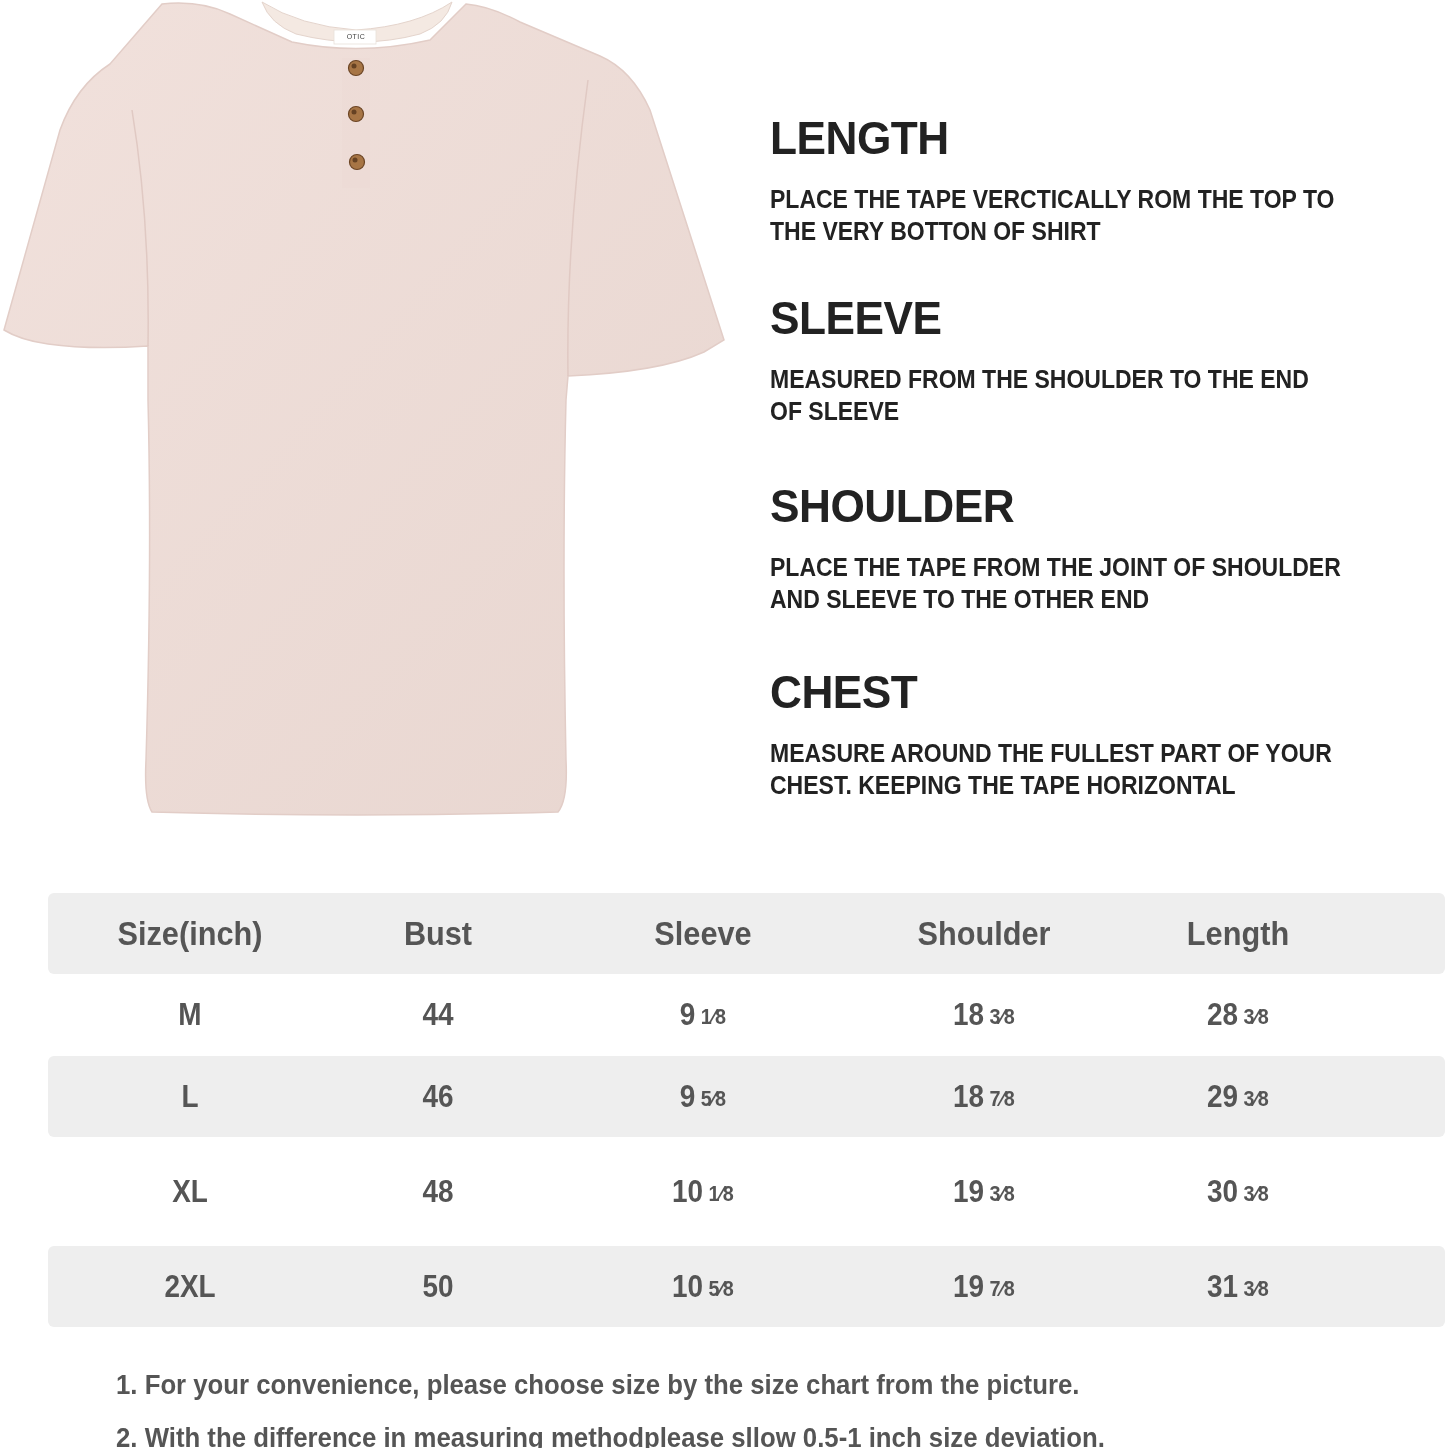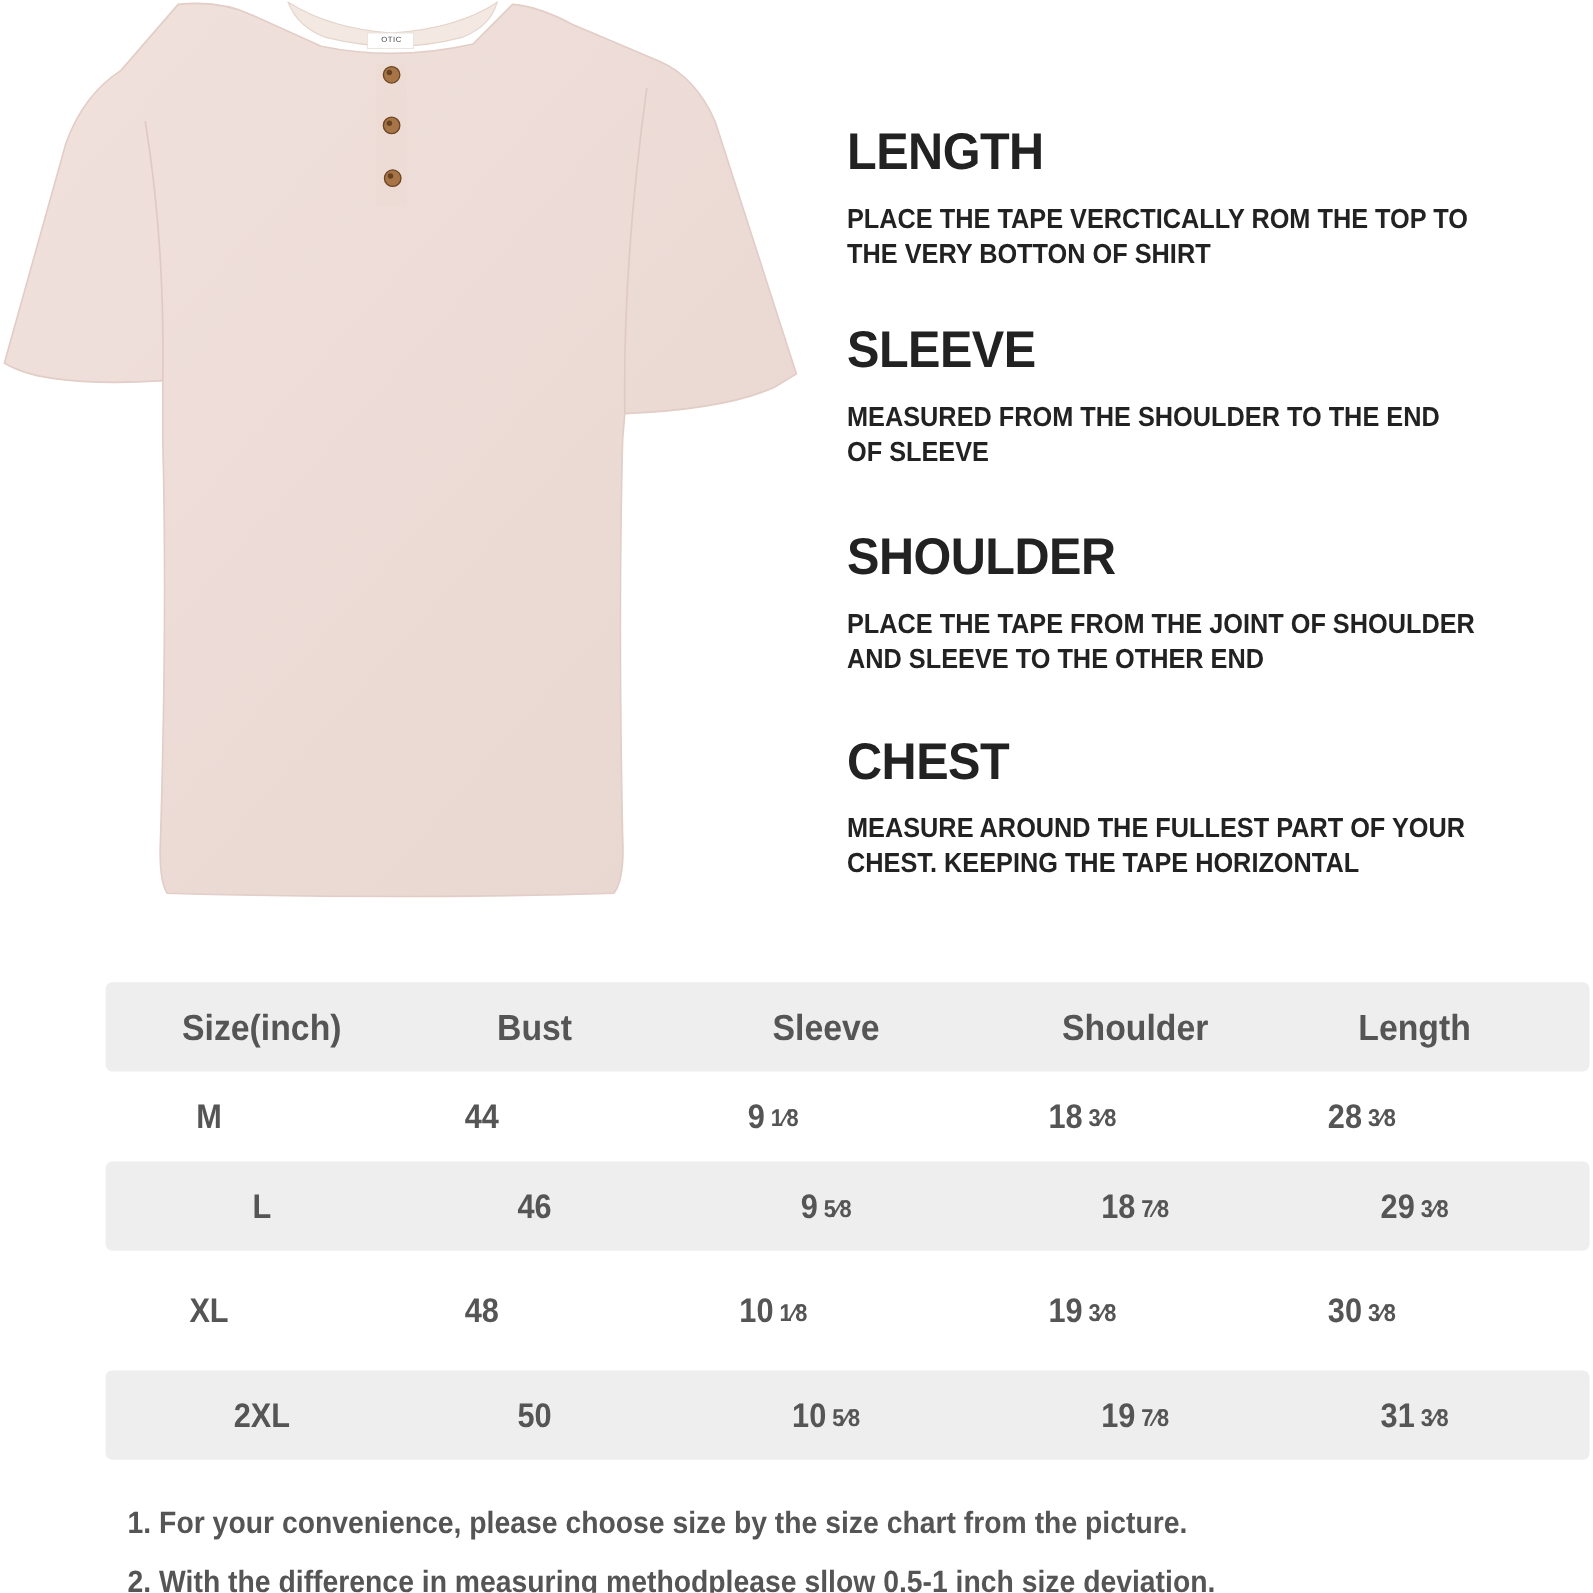--- a/index.html
+++ b/index.html
@@ -23,21 +23,21 @@
       margin: 0; font-size: 25px; font-weight: bold; line-height: 32px;
       transform: scaleX(0.92); transform-origin: left; width: 700px;
     }
     .g1 { top: 114px; } .g1 p { margin-top: 22px; }
     .g2 { top: 294px; } .g2 p { margin-top: 22px; }
     .g3 { top: 482px; } .g3 p { margin-top: 22px; }
     .g4 { top: 668px; } .g4 p { margin-top: 22px; }
 
     .table { position: absolute; left: 48px; top: 893px; width: 1397px; }
     .row { position: relative; height: 81px; }
-    .row.band { background: #eeeeee; border-radius: 6px; margin-left: 48px; }
+    .row.band { background: #eeeeee; border-radius: 6px; }
     .cell {
       position: absolute; top: 0; height: 100%; display: flex;
       align-items: center; justify-content: center;
       color: #555555; font-weight: bold; white-space: nowrap;
     }
     .head .cell { font-size: 33px; transform: scaleX(0.93); }
     .body .cell { font-size: 31px; transform: scaleX(0.9); }
     .c0 { left: 42px;  width: 200px; }
     .c1 { left: 290px; width: 200px; }
     .c2 { left: 555px; width: 200px; }

